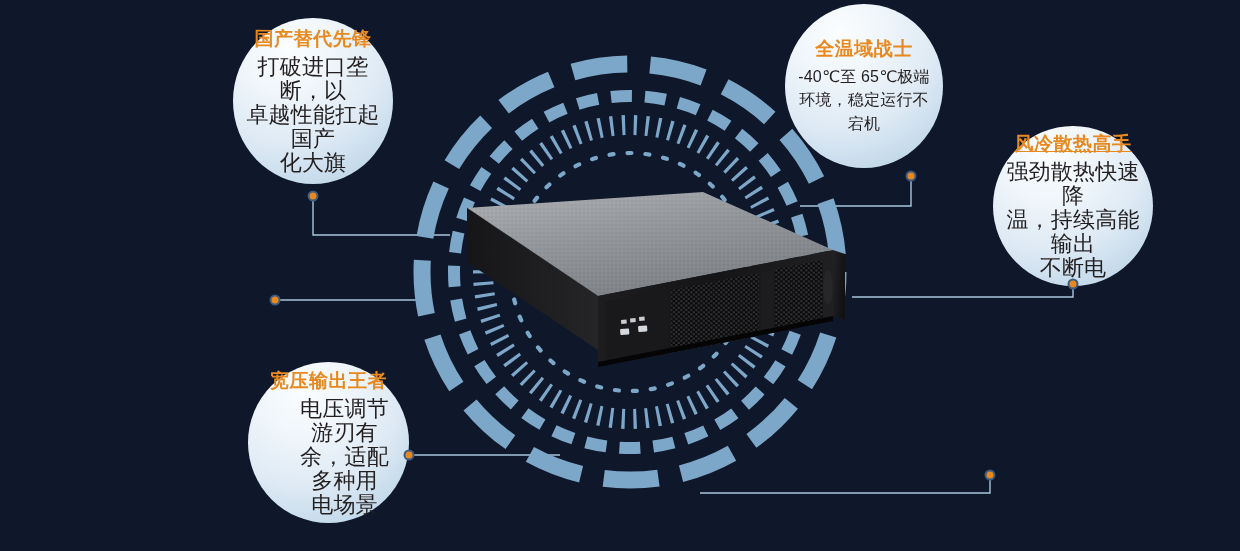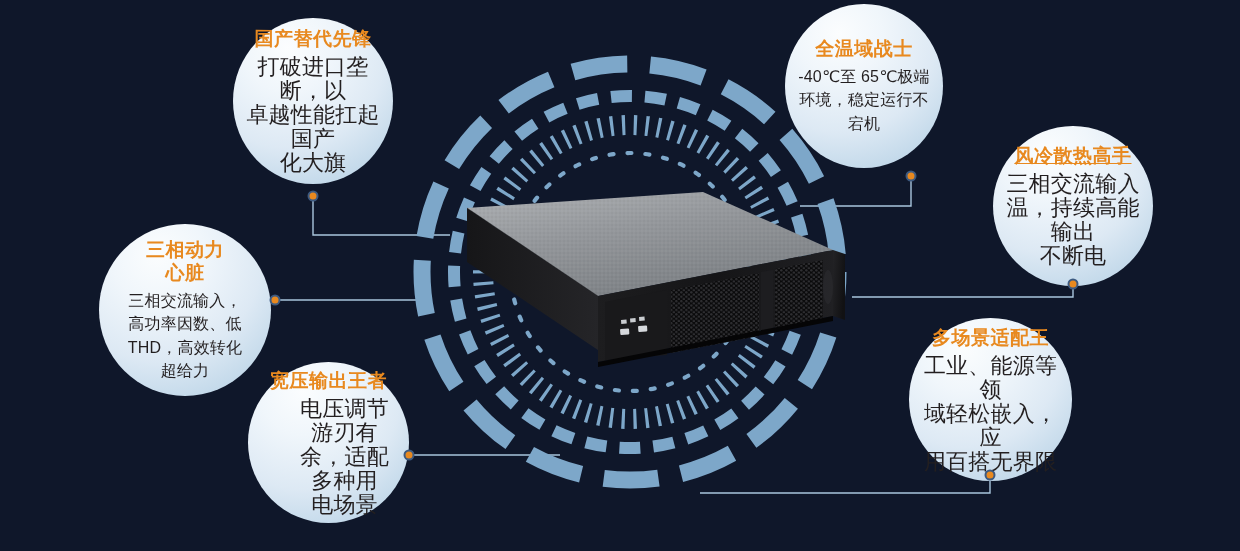--- a/index.html
+++ b/index.html
@@ -193,40 +193,26 @@
 
   <div class="bubble" id="bubble-1">
     <div class="b-title" style="white-space: pre-line;">全温域战士</div>
     <div class="b-body" style="white-space: pre-line;">-40℃至 65℃极端
 环境，稳定运行不
 宕机</div>
   </div>
 
   <div class="bubble" id="bubble-2">
     <div class="b-title" style="white-space: pre-line; text-decoration: underline;">风冷散热高手</div>
-    <div class="b-body" style="white-space: pre-line;">三相交流输入
+    <div class="b-body" style="white-space: pre-line;">强劲散热快速降
 温，持续高能输出
 不断电</div>
   </div>
 
-  <div class="bubble" id="bubble-3">
-    <div class="b-title" style="white-space: pre-line;">多场景适配王</div>
-    <div class="b-body" style="white-space: pre-line;">工业、能源等领
-域轻松嵌入，应
-用百搭无界限</div>
-  </div>
-
-  <div class="bubble" id="bubble-4">
-    <div class="b-title" style="white-space: pre-line;">三相动力
-心脏</div>
-    <div class="b-body" style="white-space: pre-line;">三相交流输入，
-高功率因数、低
-THD，高效转化
-超给力</div>
-  </div>
+
 
   <div class="bubble" id="bubble-5">
     <div class="b-title" style="white-space: pre-line;">宽压输出王者</div>
     <div class="b-body" style="white-space: pre-line; margin-left: 32px;">电压调节游刃有
 余，适配多种用
 电场景</div>
   </div>
 
   <div class="dot" style="left:313px; top:196px;"></div>
   <div class="dot" style="left:911px; top:176px;"></div>

